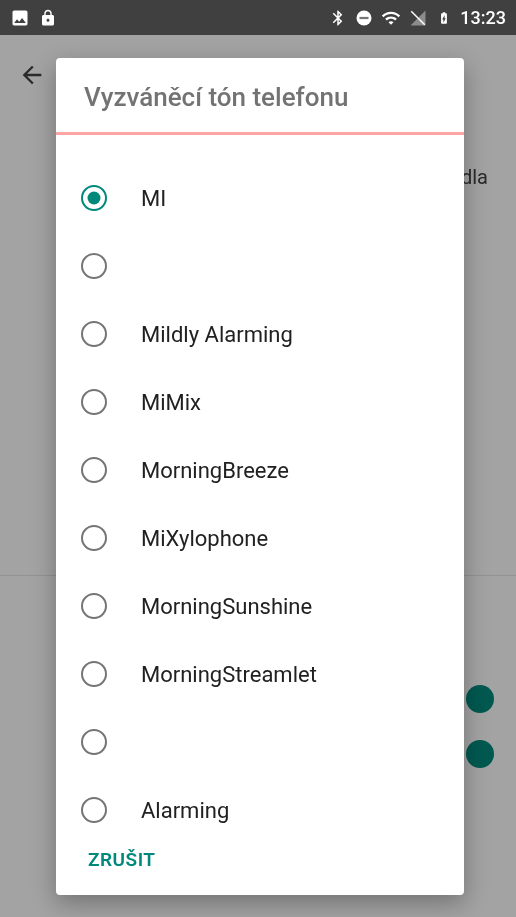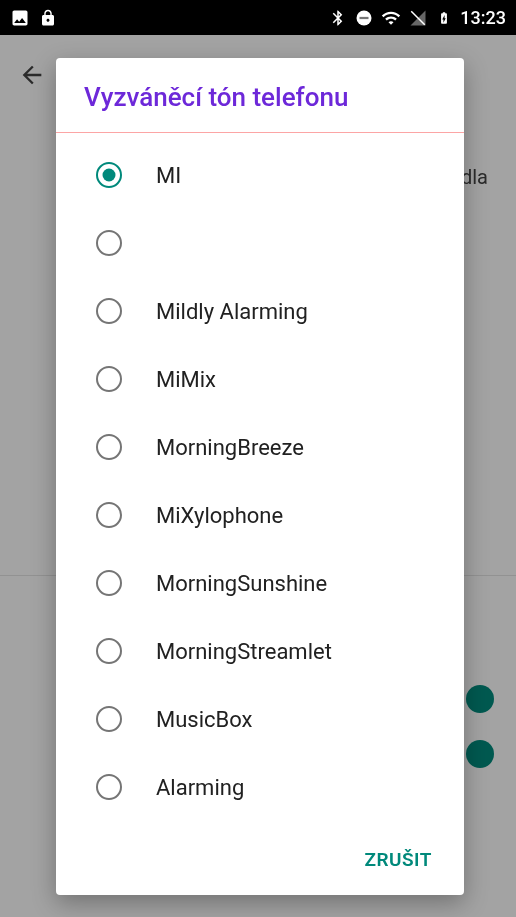--- a/index.html
+++ b/index.html
@@ -13,21 +13,21 @@
       width: 516px;
       height: 917px;
       background: #f5f5f5;
       position: relative;
       overflow: hidden;
     }
 
     
     .status-bar {
       height: 35px;
-      background: #000000;
+      background: #404040;
       display: flex;
       align-items: center;
       justify-content: space-between;
       padding: 0 10px;
       color: white;
     }
 
     .status-left {
       display: flex;
       gap: 8px;
@@ -116,35 +116,35 @@
       border-radius: 4px;
       box-shadow: 0 8px 24px rgba(0,0,0,0.3);
       display: flex;
       flex-direction: column;
     }
 
     .dialog-title {
       padding: 24px 40px 20px 28px;
       font-size: 26px;
       font-weight: 500;
-      color: #6d28d9;
-      border-bottom: 1px solid #fca5a5;
+      color: #737373;
+      border-bottom: 3px solid #fca5a5;
     }
 
     .dialog-list {
       flex: 1;
       overflow: hidden;
       padding-top: 8px;
     }
 
     .ringtone-item {
       display: flex;
-      align-items: center;
+      align-items: flex-end;
       height: 68px;
-      padding-left: 40px;
+      padding-left: 25px;
       cursor: pointer;
     }
 
     .radio {
       width: 26px;
       height: 26px;
       border: 2.5px solid #757575;
       border-radius: 50%;
       margin-right: 34px;
       flex-shrink: 0;
@@ -167,21 +167,20 @@
       background: #00897b;
     }
 
     .ringtone-label {
       font-size: 22px;
       color: #212121;
     }
 
     .dialog-actions {
       display: flex;
-      justify-content: flex-end;
       padding: 14px 20px 14px;
       gap: 16px;
     }
 
     .dialog-button {
       background: none;
       border: none;
       font-size: 19px;
       font-weight: 600;
       color: #00897b;
@@ -285,21 +284,20 @@
       <div class="ringtone-item">
         <div class="radio"></div>
         <span class="ringtone-label">MorningSunshine</span>
       </div>
       <div class="ringtone-item">
         <div class="radio"></div>
         <span class="ringtone-label">MorningStreamlet</span>
       </div>
       <div class="ringtone-item">
         <div class="radio"></div>
-        <span class="ringtone-label">MusicBox</span>
       </div>
       <div class="ringtone-item">
         <div class="radio"></div>
         <span class="ringtone-label">Alarming</span>
       </div>
     </div>
   <div class="dialog-actions">
     <button class="dialog-button">ZRUŠIT</button>
   </div>
 </div>

